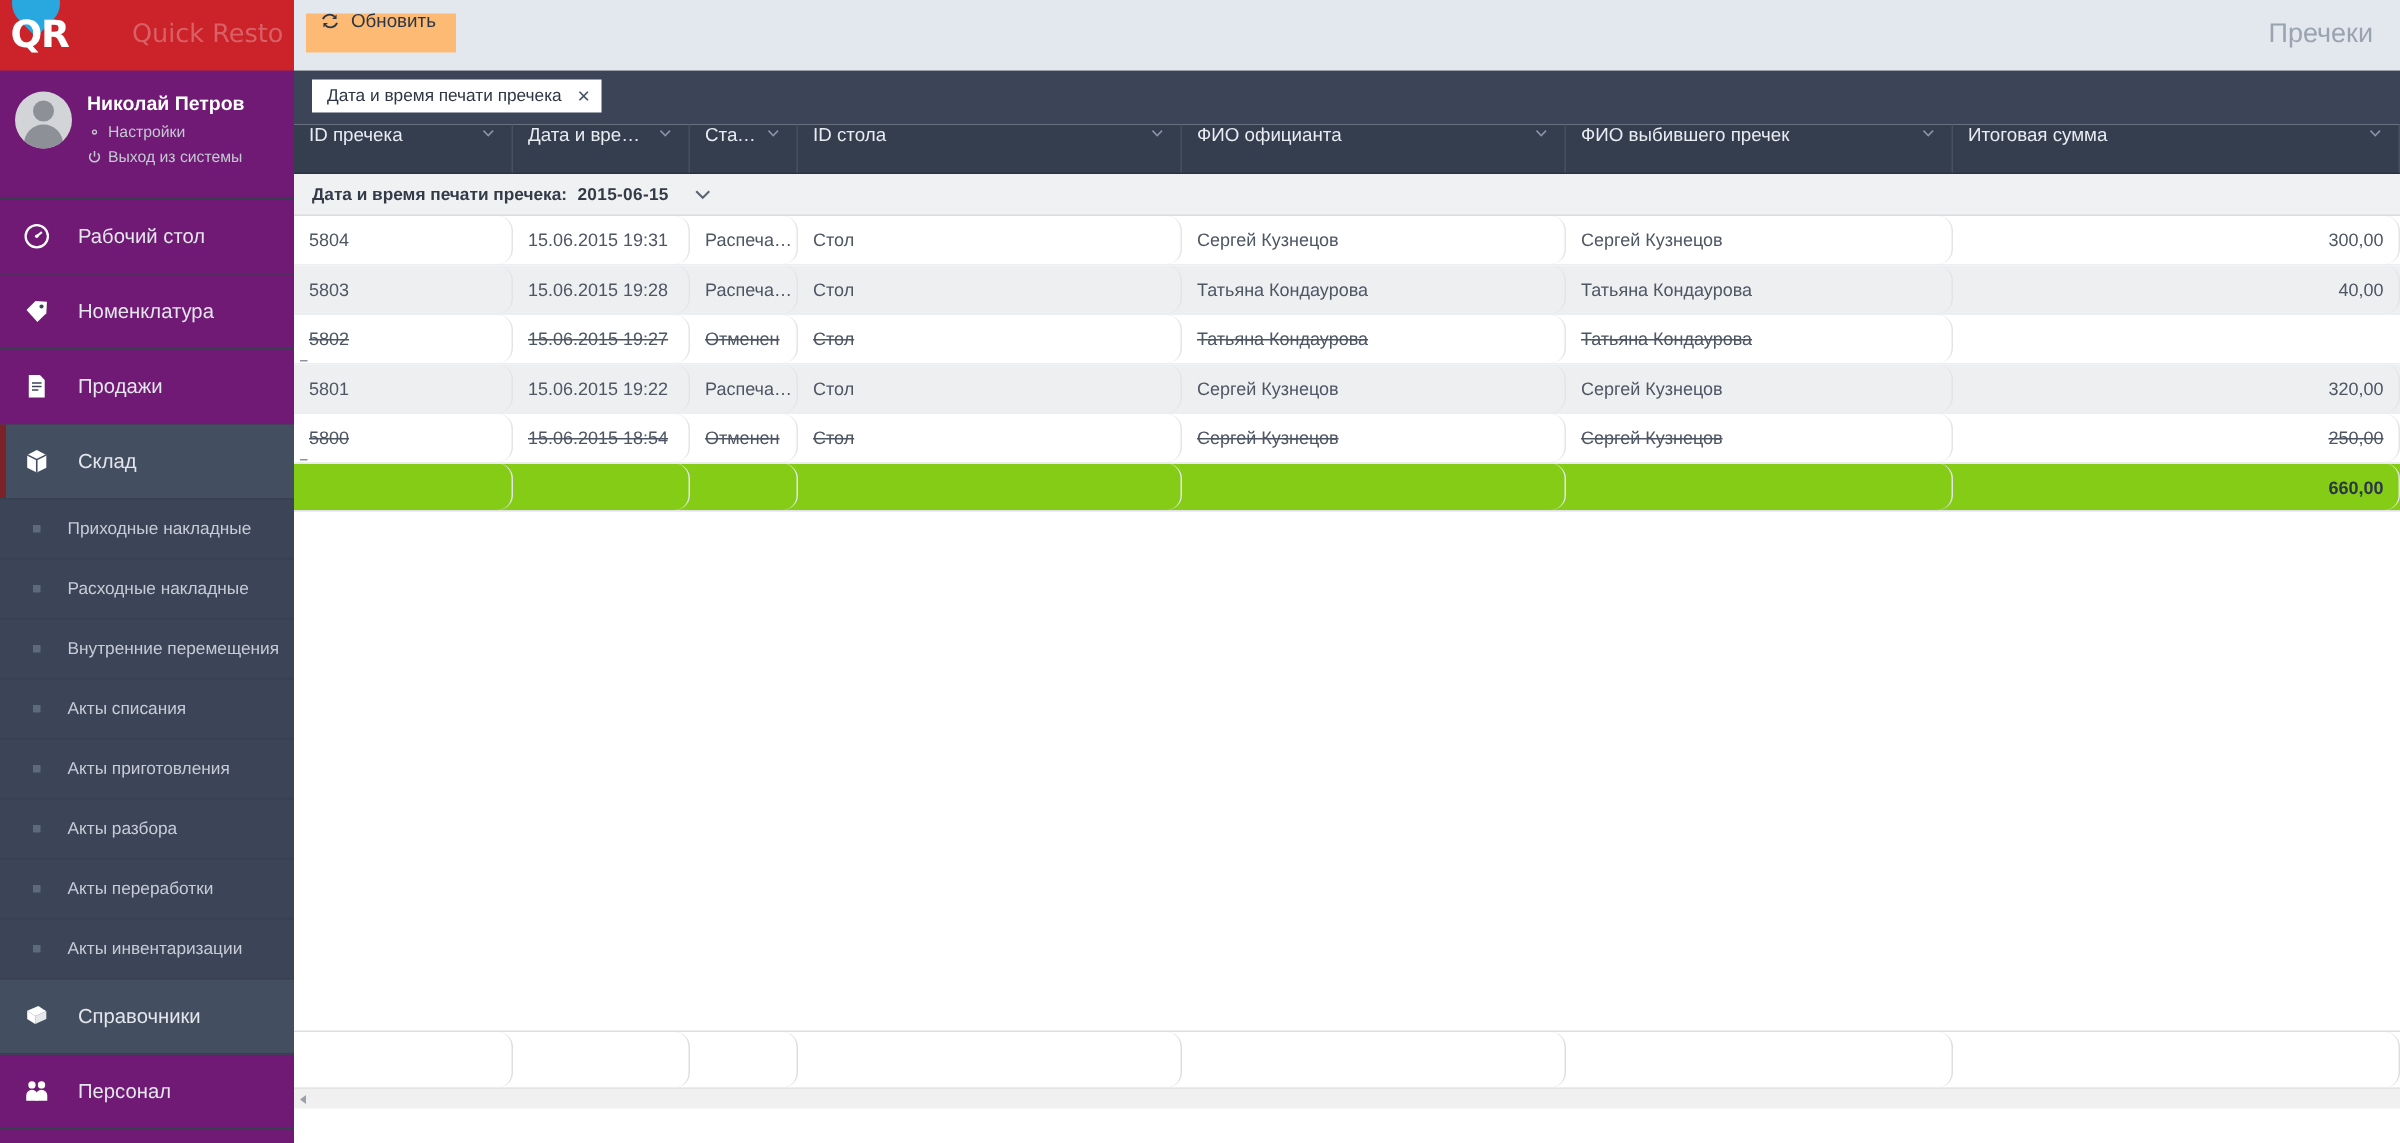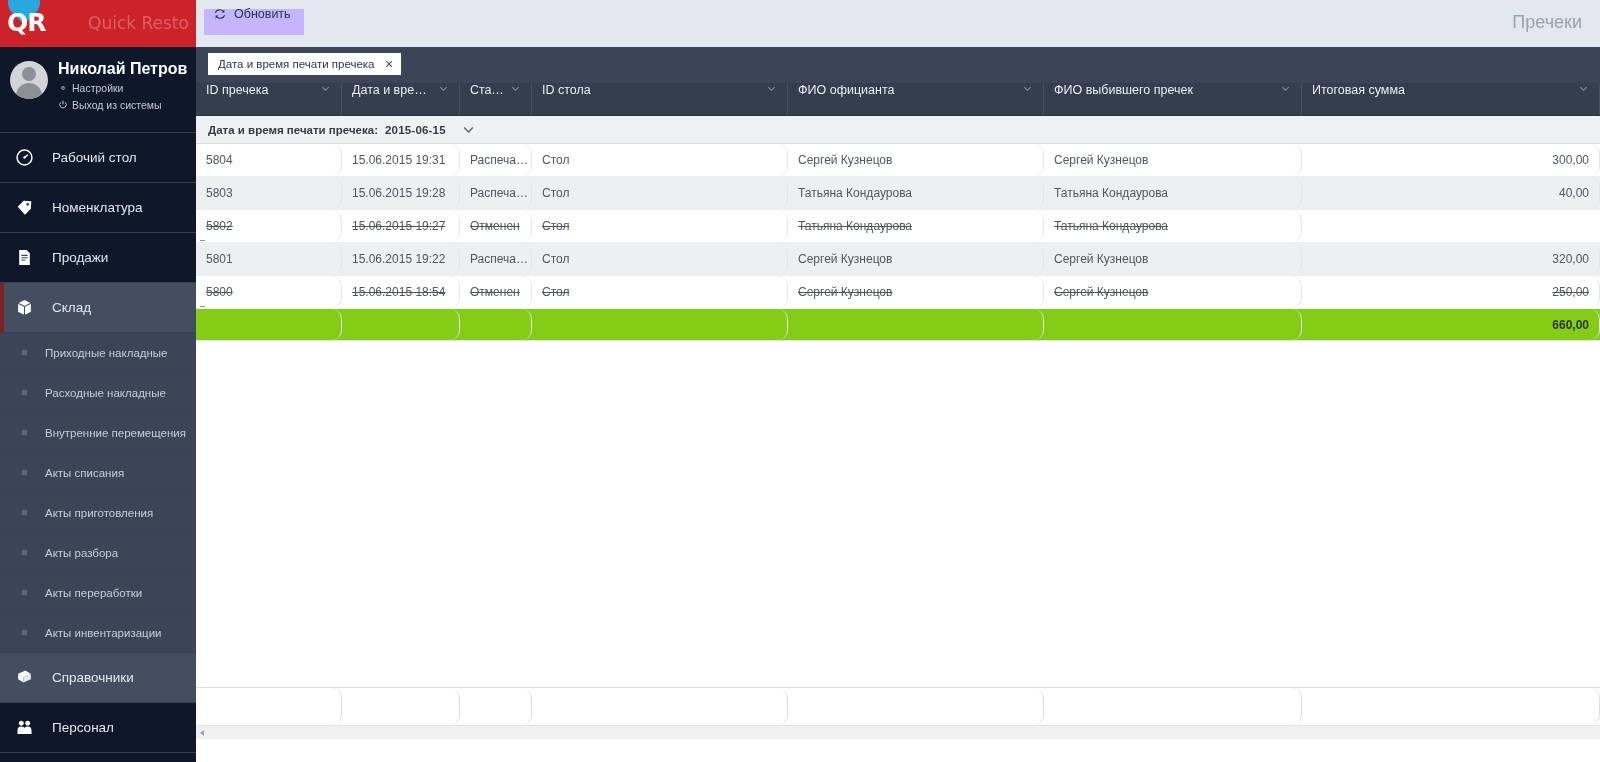--- a/index.html
+++ b/index.html
@@ -16,21 +16,21 @@
     height: 762px;
     background: #ffffff;
   }
 
   
   #sidebar {
     position: absolute;
     left: 0; top: 0;
     width: 196px;
     height: 762px;
-    background: #0f172a;
+    background: #701a75;
     overflow: hidden;
   }
   #logo-bar {
     position: relative;
     height: 47px;
     background: #cc2229;
     overflow: hidden;
   }
   .logo-drop {
     position: absolute;
@@ -82,21 +82,21 @@
   .avatar::after {
     content: "";
     position: absolute;
     left: 6px; top: 22px;
     width: 26px; height: 20px;
     border-radius: 13px 13px 0 0;
     background: #8d9096;
   }
   .user-name {
     margin-left: 46px;
-    font-size: 16px;
+    font-size: 13px;
     font-weight: bold;
     color: #ffffff;
     line-height: 16px;
   }
   .user-link {
     margin-left: 46px;
     margin-top: 5px;
     font-size: 10.5px;
     color: #c3c8d1;
     display: flex;
@@ -160,21 +160,21 @@
     position: absolute;
     left: 196px; top: 0;
     width: 1404px; height: 47px;
     background: #e3e8ee;
   }
   #refresh-btn {
     position: absolute;
     left: 8px; top: 9px;
     height: 26px;
     padding: 0 13px 17px 9px;
-    background: #c4b5fd;
+    background: #fdba74;
     border: none;
     display: flex;
     align-items: center;
     gap: 7px;
     font-size: 12.5px;
     color: #2d3646;
     cursor: pointer;
     font-family: "Liberation Sans", sans-serif;
   }
   #page-title-top {

